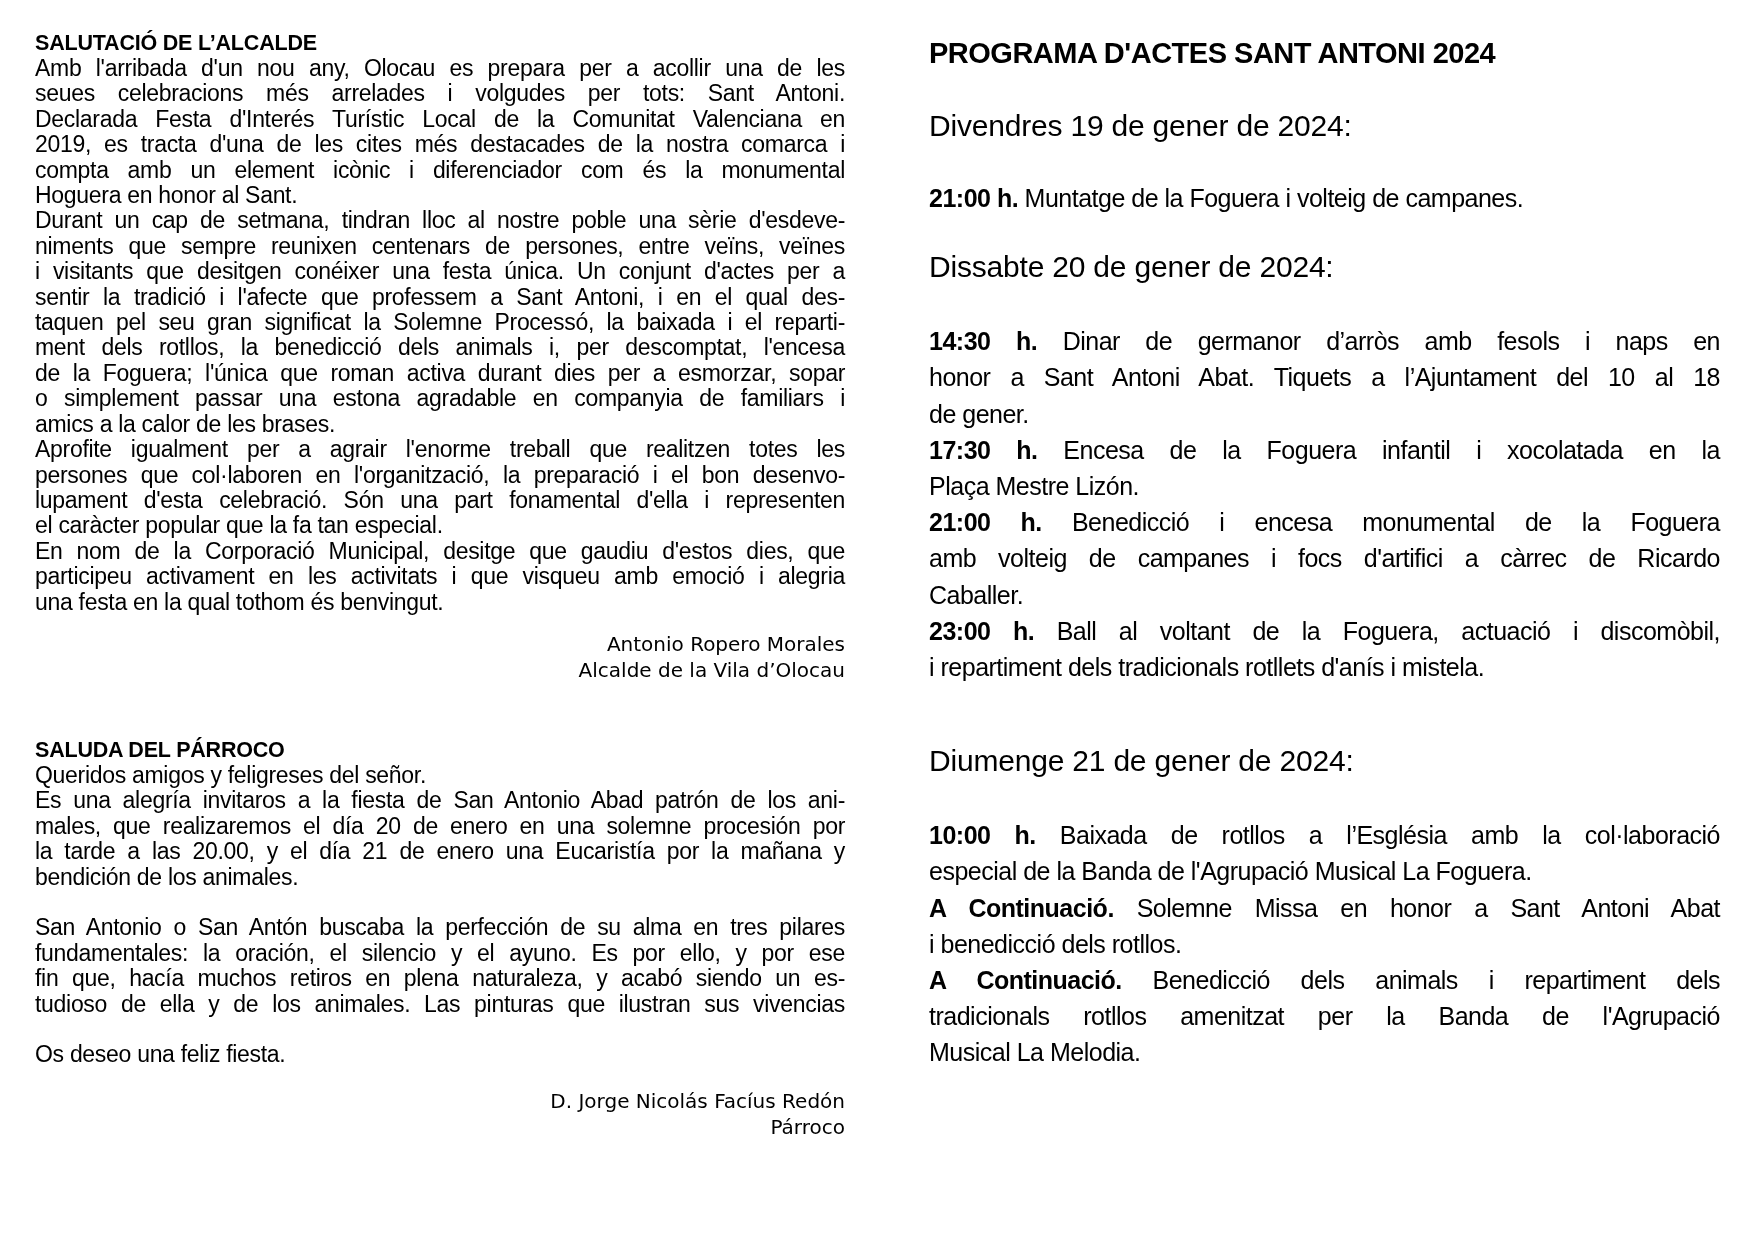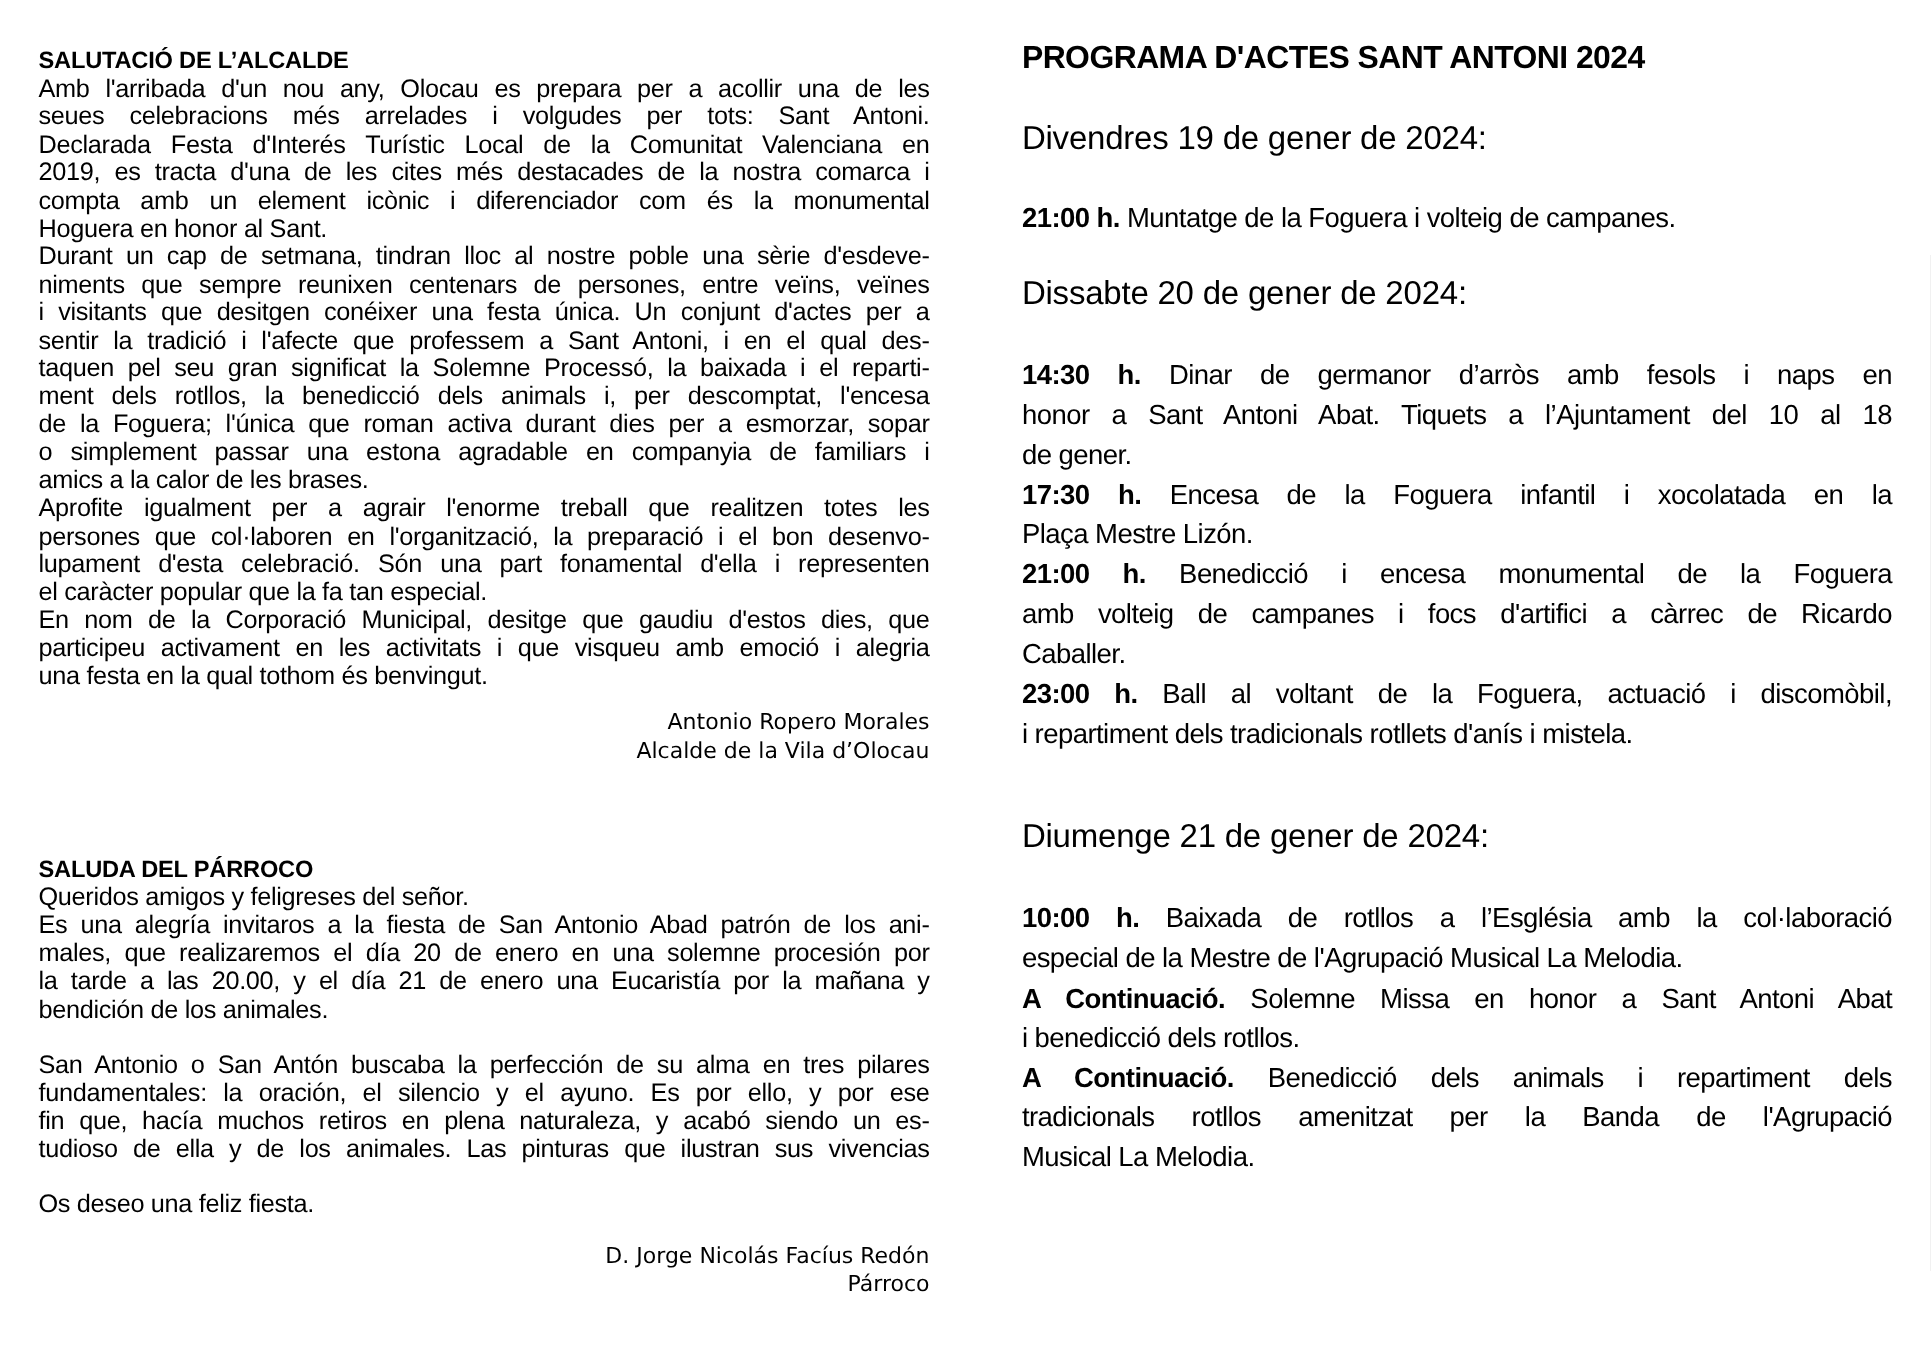--- a/index.html
+++ b/index.html
@@ -10,39 +10,39 @@
     background:#fff;
     color:#000;
     font-family:"Liberation Sans", sans-serif;
     overflow:hidden;
   }
   .col { position:absolute; top:0; }
   .left-col  { left:35px;  width:810px; }
   .right-col { left:929px; width:791px; }
 
   
-  .left-col { padding-top:42px; }
+  .left-col { padding-top:30px; }
   .sec-heading {
     font-size:21.5px; line-height:26px; font-weight:700;
     letter-spacing:-0.2px;
   }
   .left-body .ln {
     font-size:23px; line-height:25.4px; min-height:25.4px;
     letter-spacing:-0.3px;
     text-align:justify;
   }
   .ln.j { text-align-last:justify; }
   .sig {
     text-align:right;
     font-family:"DejaVu Sans", sans-serif;
     font-weight:400;
     font-size:20px; line-height:26px;
   }
   .mayor-sig  { margin-top:16px; }
-  .priest-heading { margin-top:82px; }
+  .priest-heading { margin-top:54px; }
   .priest-sig { margin-top:20px; }
 
   
   .program-title {
     margin-top:32px;
     font-size:29px; line-height:42px; font-weight:700;
     letter-spacing:-0.5px;
     white-space:nowrap;
   }
   .day-h {
@@ -156,21 +156,21 @@
               <div class="ln j"><span class="time">23:00 h.</span> Ball al voltant de la Foguera, actuació i discomòbil,</div>
               <div class="ln">i repartiment dels tradicionals rotllets d'anís i mistela.</div>
             </div>
           </div>
         </div>
         <div class="day">
           <h3 class="day-h">Diumenge 21 de gener de 2024:</h3>
           <div class="events">
             <div class="event">
               <div class="ln j"><span class="time">10:00 h.</span> Baixada de rotllos a l’Església amb la col·laboració</div>
-              <div class="ln">especial de la Mestre de l'Agrupació Musical La Melodia.</div>
+              <div class="ln">especial de la Banda de l'Agrupació Musical La Foguera.</div>
             </div>
             <div class="event">
               <div class="ln j"><span class="time">A Continuació.</span> Solemne Missa en honor a Sant Antoni Abat</div>
               <div class="ln">i benedicció dels rotllos.</div>
             </div>
             <div class="event">
               <div class="ln j"><span class="time">A Continuació.</span> Benedicció dels animals i repartiment dels</div>
               <div class="ln j">tradicionals rotllos amenitzat per la Banda de l'Agrupació</div>
               <div class="ln">Musical La Melodia.</div>
             </div>

